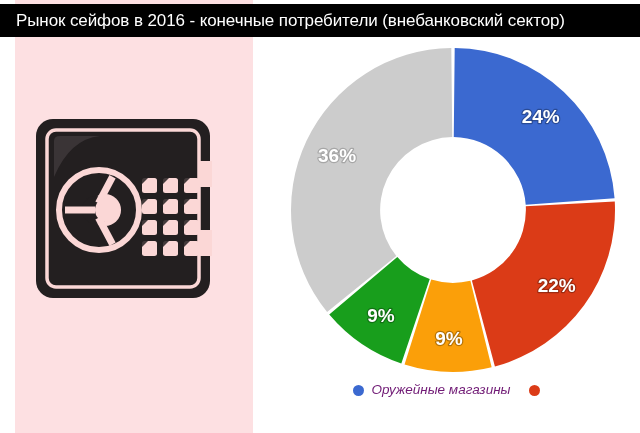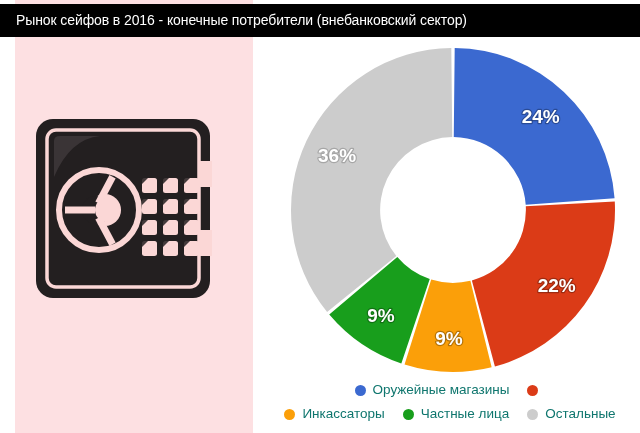--- a/index.html
+++ b/index.html
@@ -41,21 +41,21 @@
     left: 0px;
     top: 4px;
     width: 640px;
     height: 33px;
     background: #000000;
     display: flex;
     align-items: center;
   }
   #title-text {
     color: #ffffff;
-    font-size: 14px;
+    font-size: 17px;
     font-weight: 400;
     letter-spacing: -0.1px;
     white-space: nowrap;
     padding-left: 16px;
     line-height: 33px;
   }
 
   
   #chart-area {
     position: absolute;
@@ -111,22 +111,23 @@
   }
   .legend-dot {
     width: 11px;
     height: 11px;
     border-radius: 50%;
     margin-right: 7px;
     flex: 0 0 auto;
   }
   .legend-label {
     font-size: 13.5px;
-    color: #0f766e;
+    color: #701a75;
     line-height: 16px;
+    font-style: italic;
   }
 </style>
 </head>
 <body>
 
 <div id="stage">
 
   <div id="left-panel">
     <div id="safe-icon-wrap">
       <svg viewBox="0 0 200 183" xmlns="http://www.w3.org/2000/svg">
@@ -211,30 +212,16 @@
     <div id="legend">
       <div class="legend-row">
         <div class="legend-item">
           <span class="legend-dot" style="background:#3b69d0"></span>
           <span class="legend-label">Оружейные магазины</span>
         </div>
         <div class="legend-item">
           <span class="legend-dot" style="background:#db3b17"></span>
         </div>
       </div>
-      <div class="legend-row">
-        <div class="legend-item">
-          <span class="legend-dot" style="background:#fb9f09"></span>
-          <span class="legend-label">Инкассаторы</span>
-        </div>
-        <div class="legend-item">
-          <span class="legend-dot" style="background:#189e1c"></span>
-          <span class="legend-label">Частные лица</span>
-        </div>
-        <div class="legend-item">
-          <span class="legend-dot" style="background:#cccccc"></span>
-          <span class="legend-label">Остальные</span>
-        </div>
-      </div>
     </div>
 
   </div>
 </div>
 
 </body></html>

